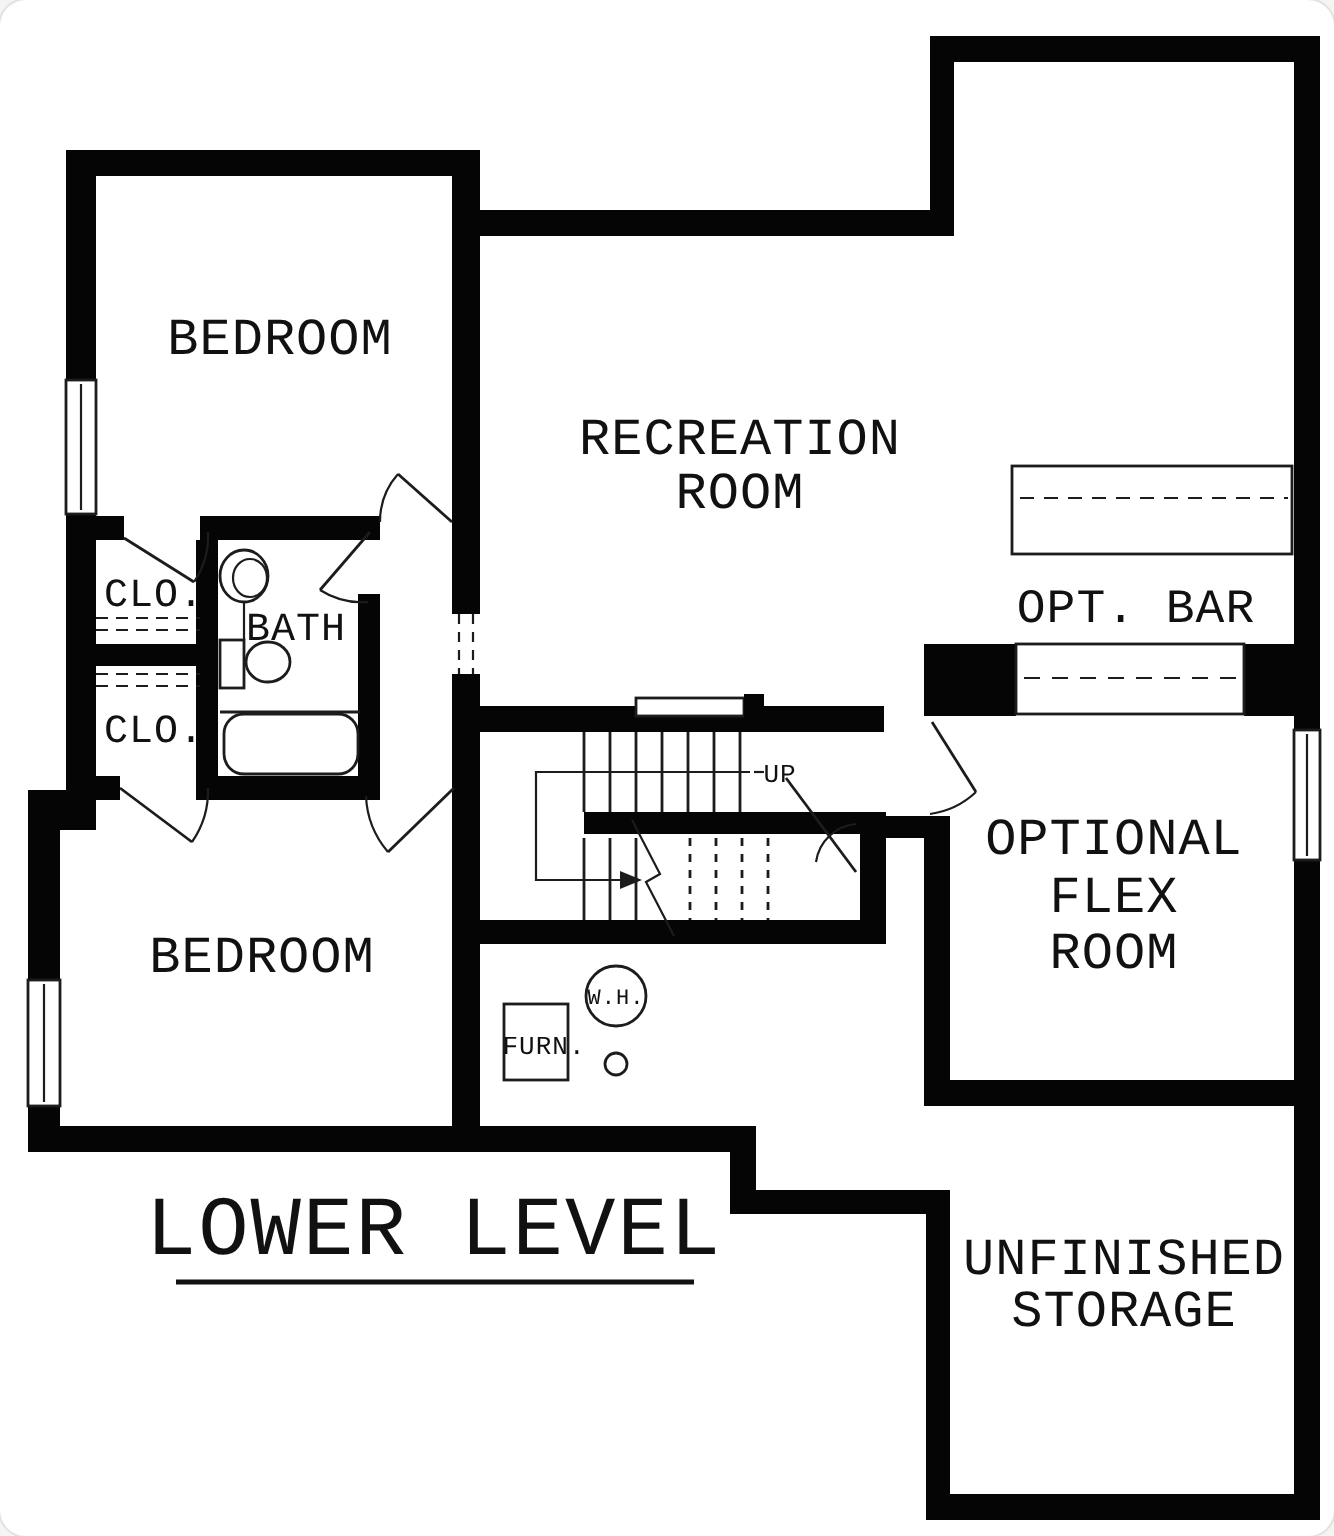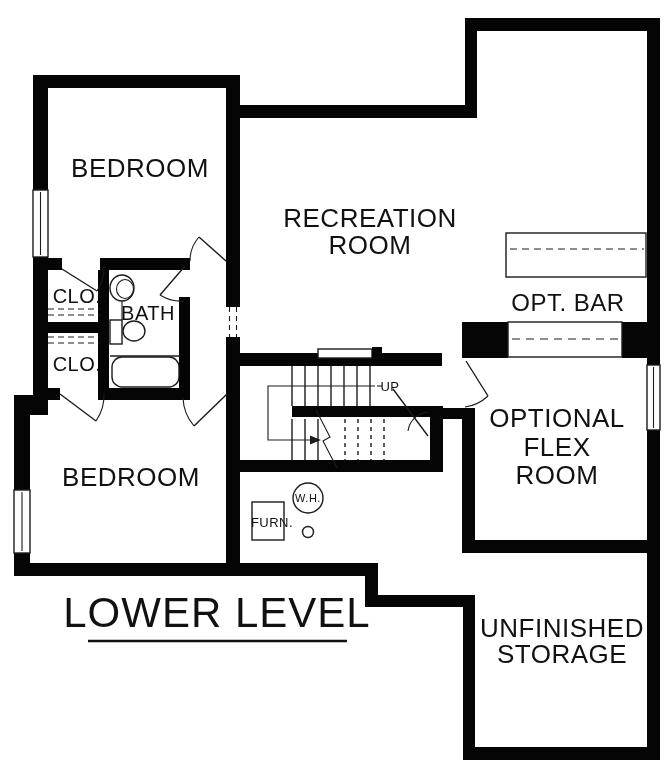--- a/index.html
+++ b/index.html
@@ -1,17 +1,17 @@
 <!DOCTYPE html>
 <html><head>
 <meta charset="utf-8">
 <style>
   html,body{margin:0;padding:0;background:#f4f4f2;}
   #stage{width:667px;height:768px;position:relative;background:var(--bg,#fff);
-         font-family:Liberation Sans, sans-serif;outline:1px solid #e2e2e0;}
+         font-family:Liberation Mono, monospace;outline:1px solid #e2e2e0;border-radius:13px;}
   svg{display:block}
   .wall{fill:var(--wall,#000);stroke:none}
   .ln{stroke:var(--line,#1c1c1c);fill:none}
   .thin{stroke-width:1.4}
   .hair{stroke-width:1.1}
   .whitebox{fill:#fff;stroke:var(--line,#1c1c1c);stroke-width:1.4}
   .lbl{fill:#111;letter-spacing:.5px}
   .room{font-size:26px}
   .small{font-size:20px}
   .tiny{font-size:13px}

